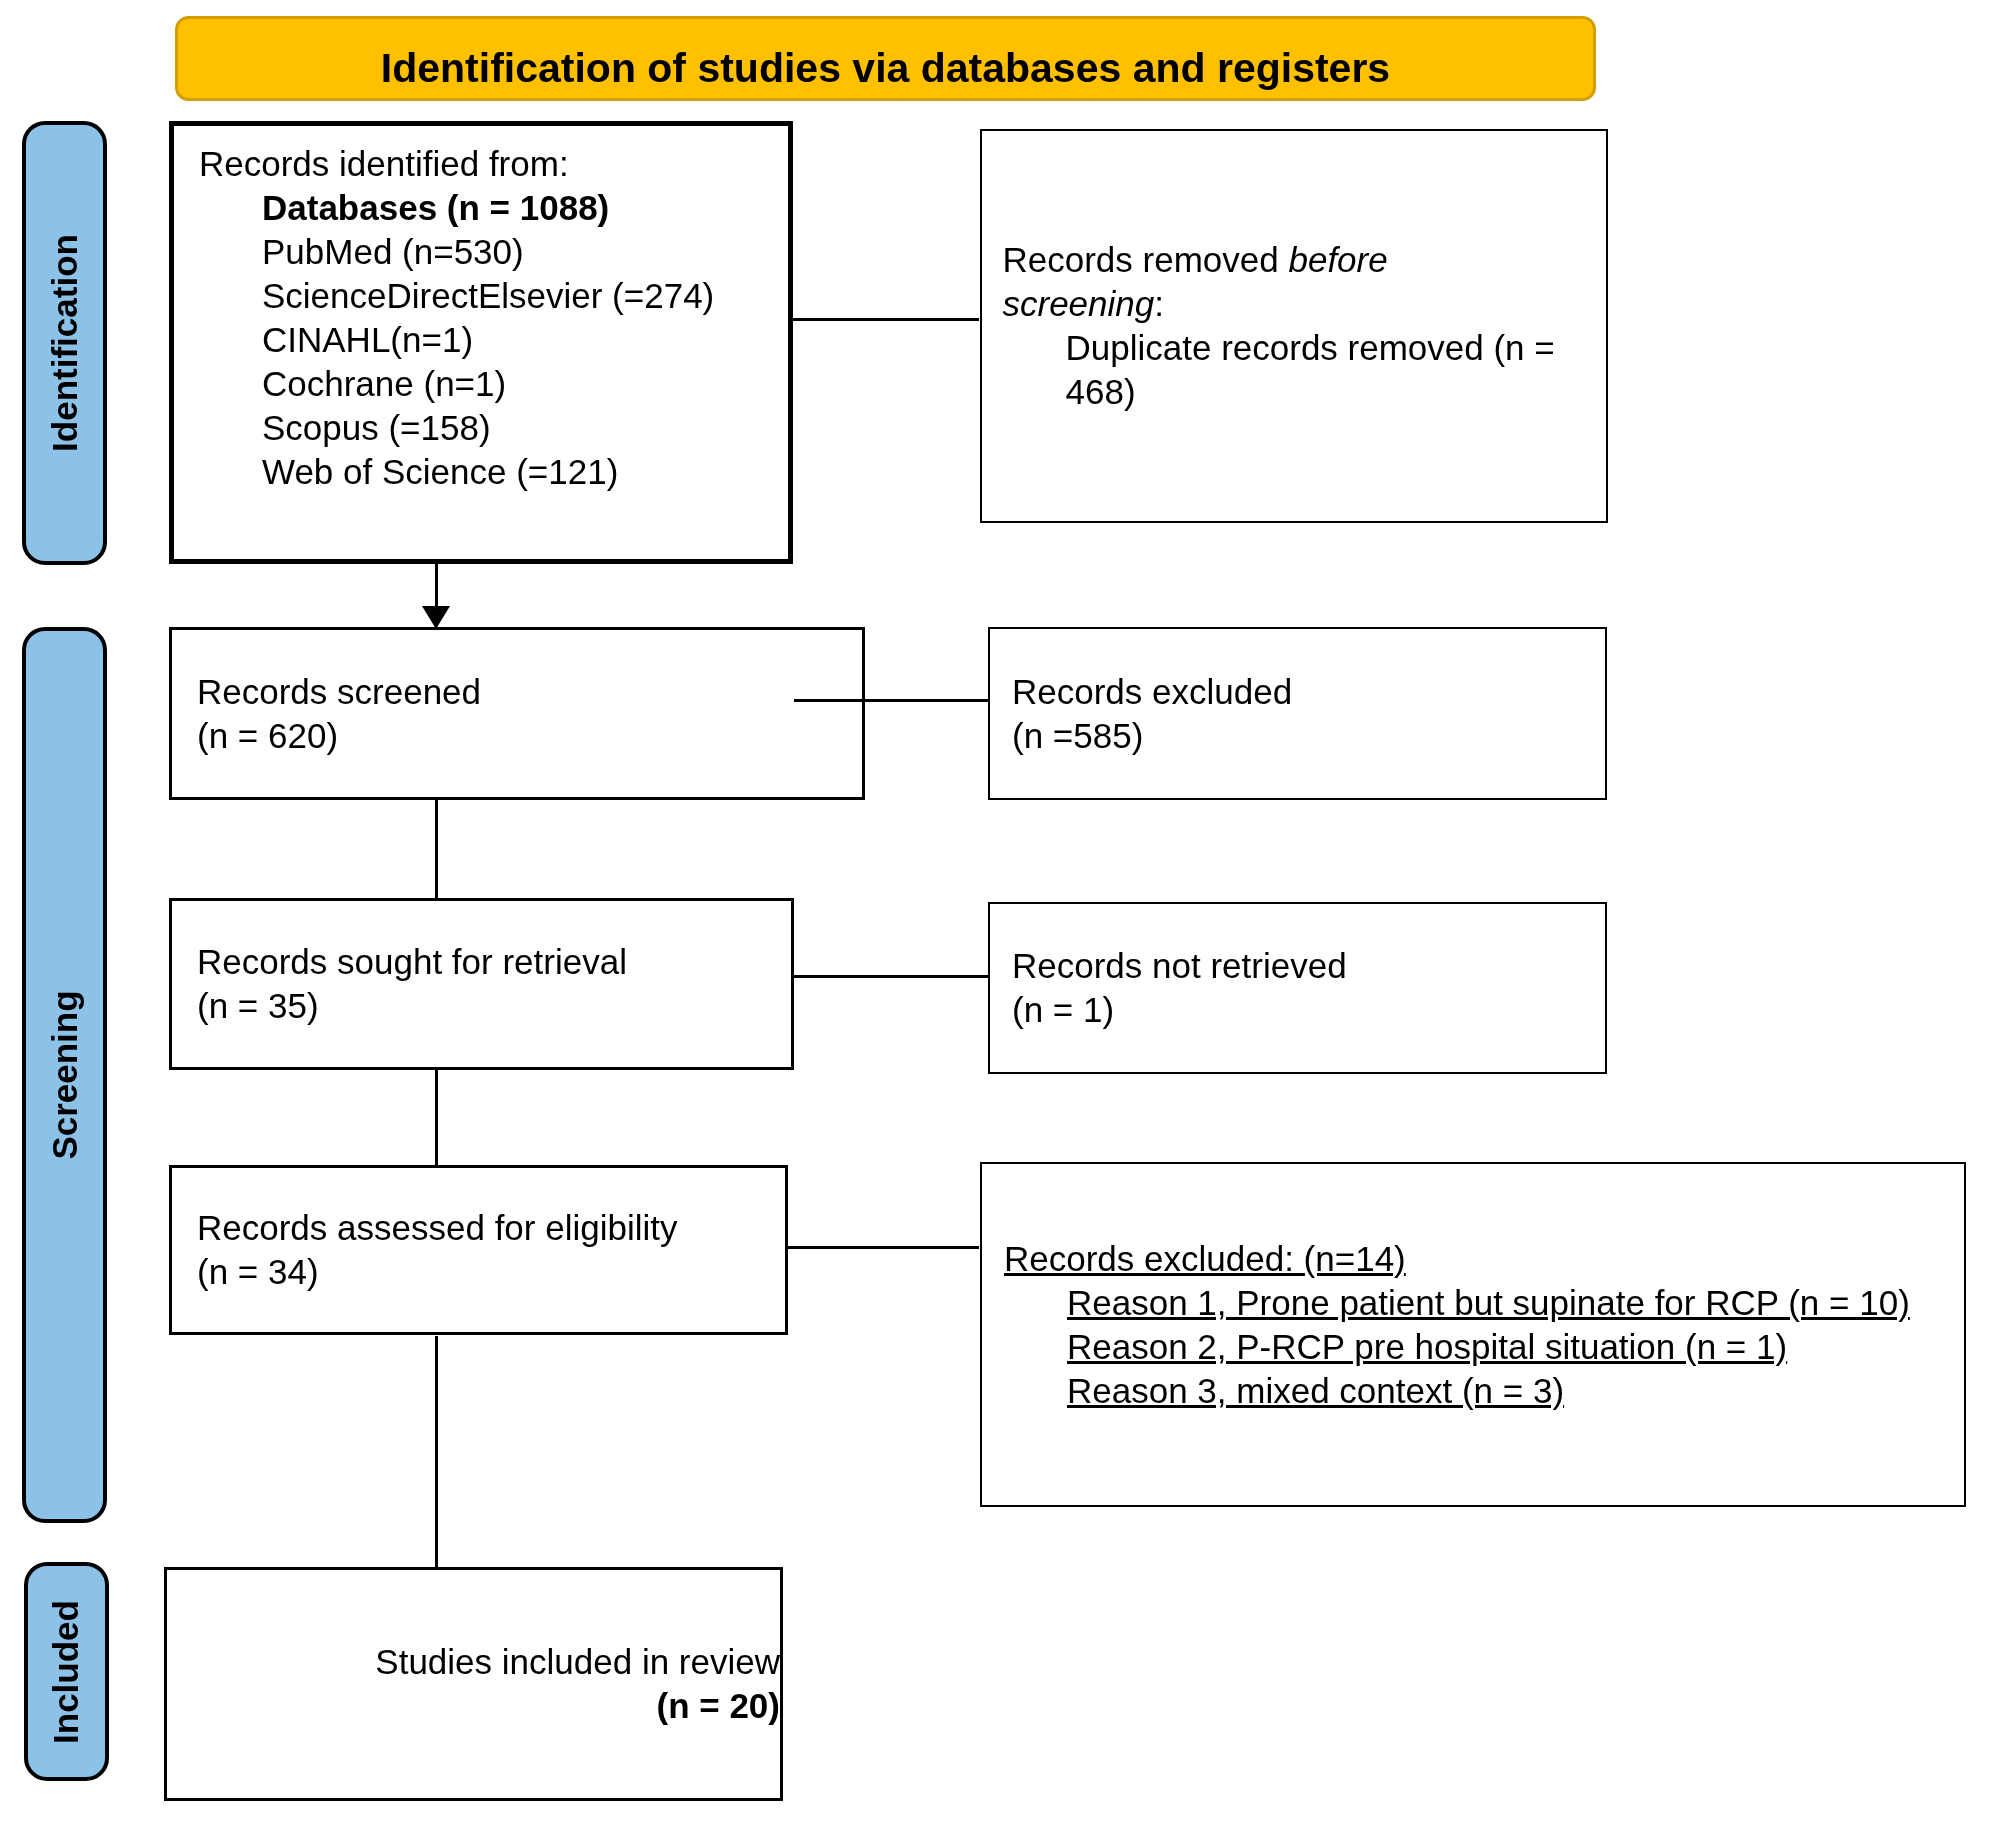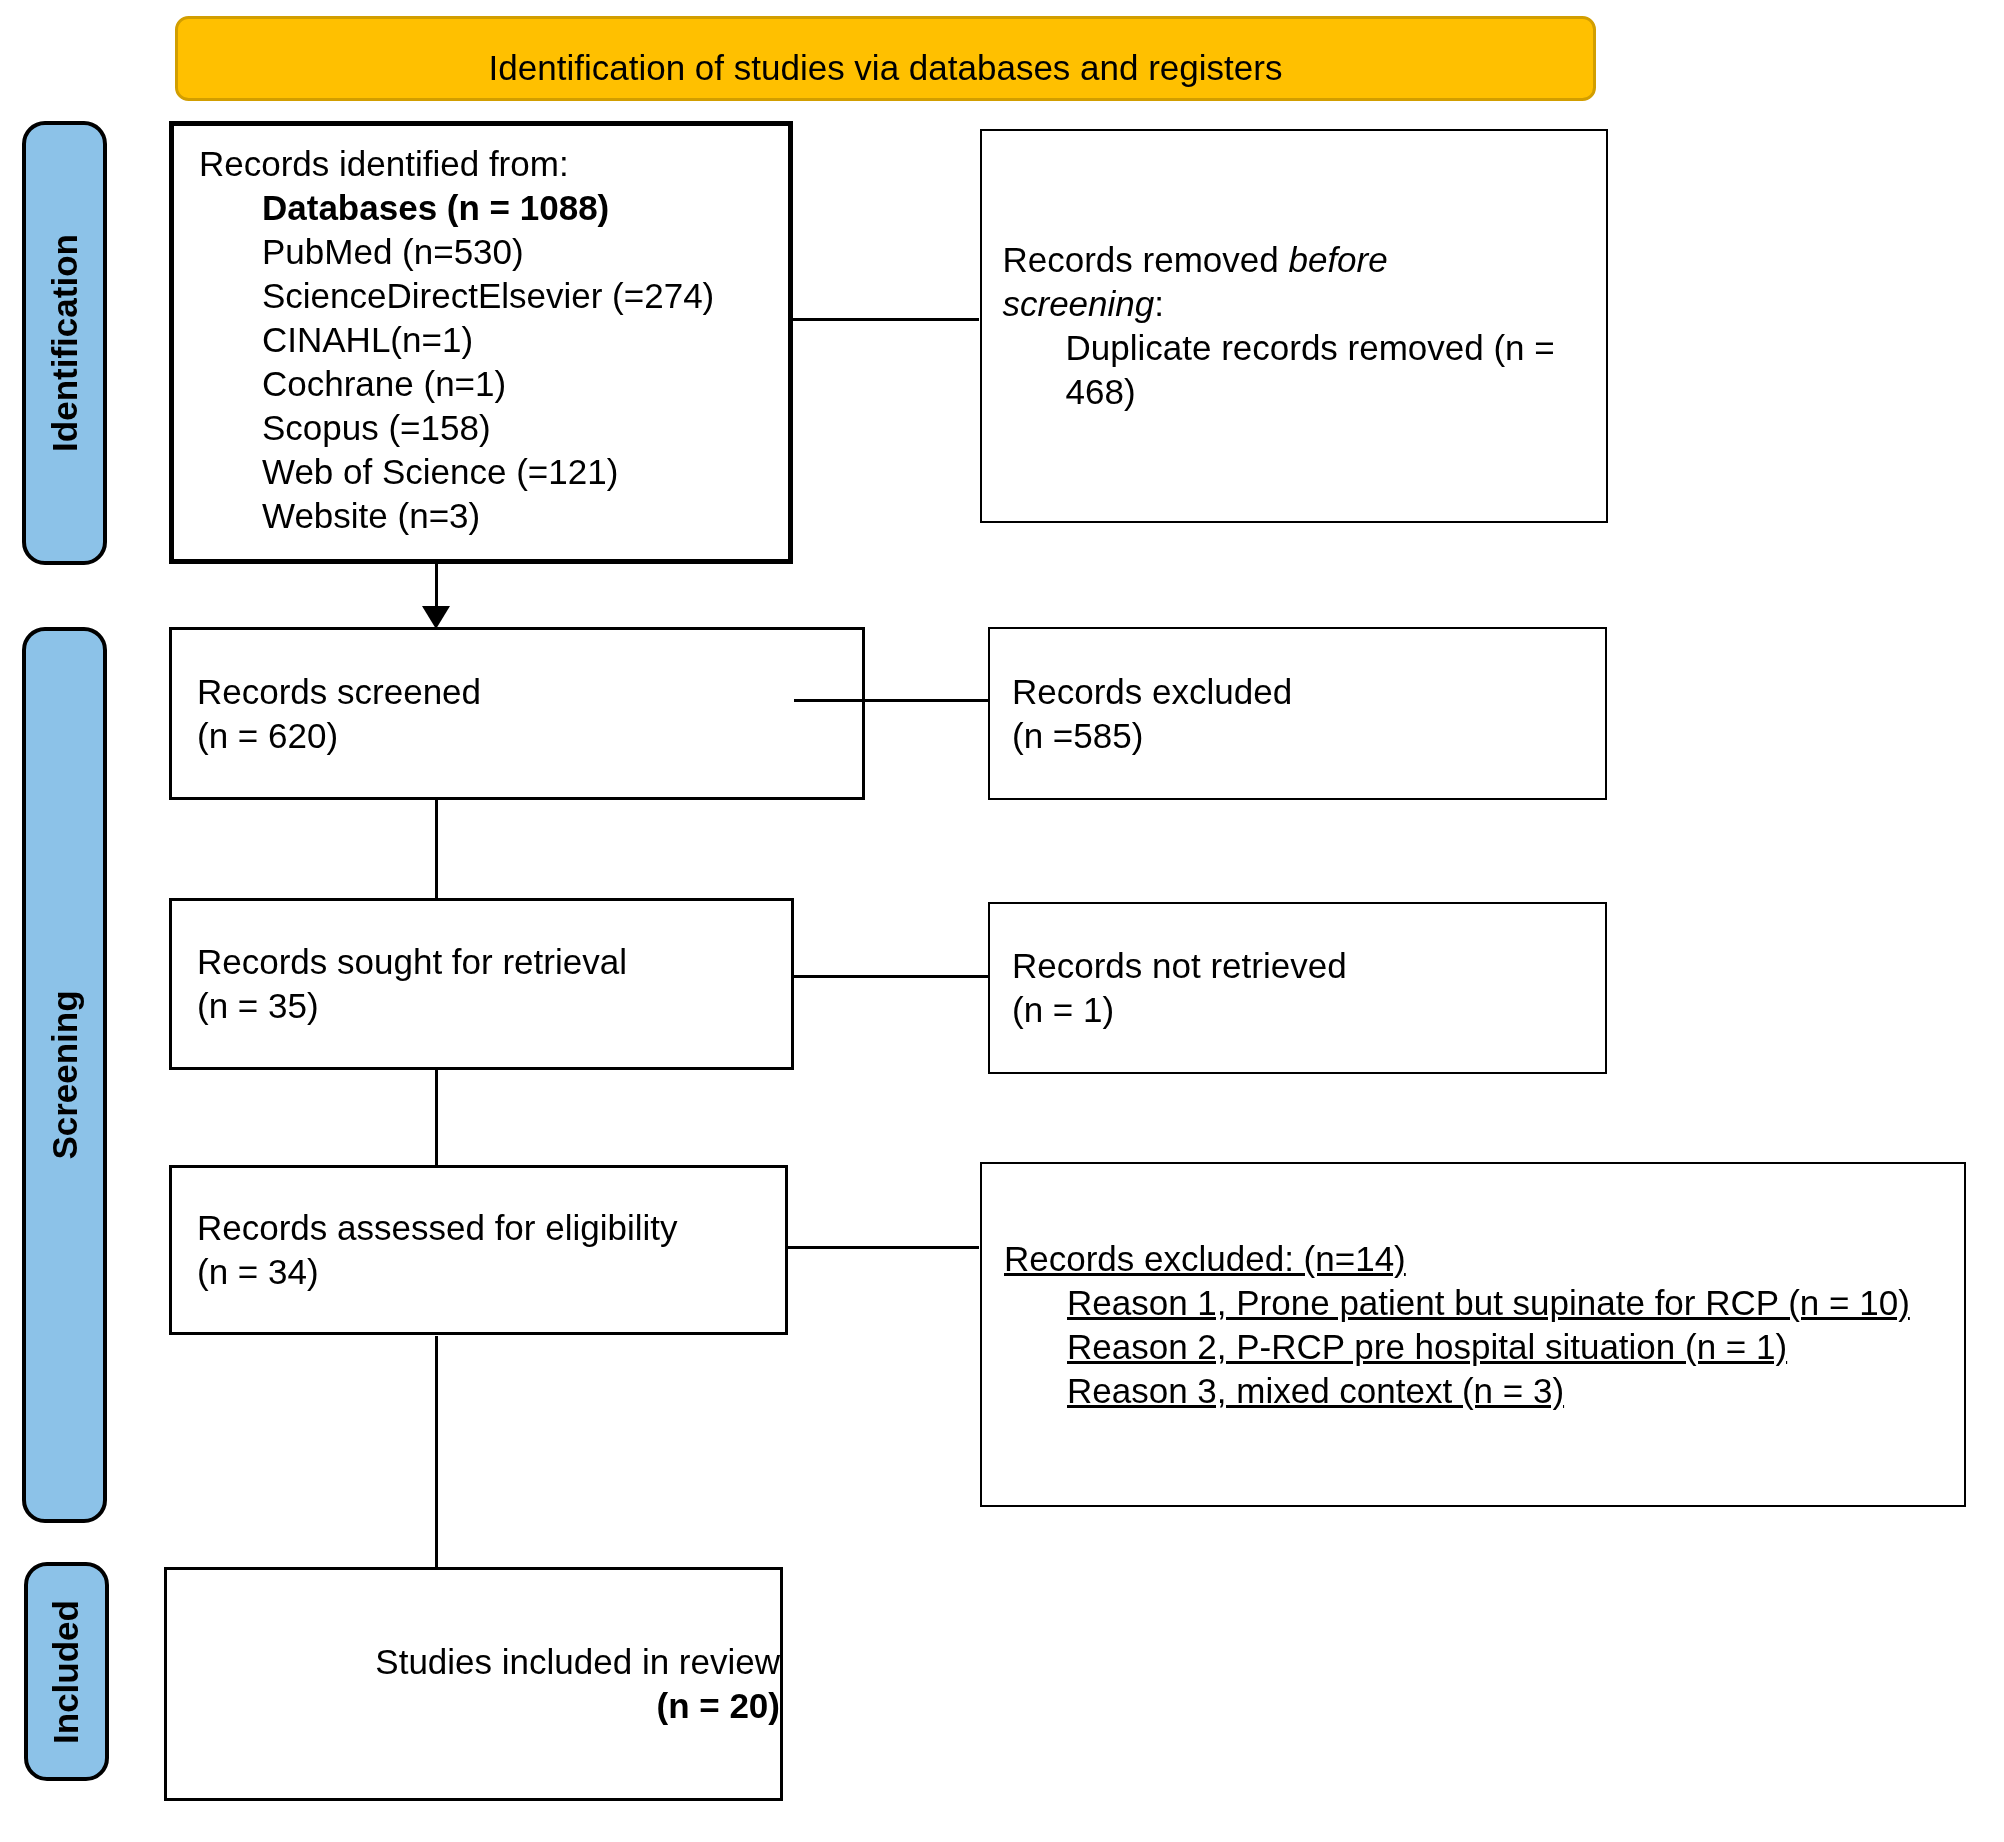--- a/index.html
+++ b/index.html
@@ -9,21 +9,21 @@
   html,body{margin:0;padding:0;background:#ffffff;}
   body{font-family:"Liberation Sans","DejaVu Sans",sans-serif;color:#000;}
   .page{position:relative;width:2005px;height:1842px;background:#fff;overflow:hidden;}
 
   .banner{
     position:absolute;left:175px;top:15.7px;width:1421px;height:85px;
     background:var(--banner-bg);border:3.1px solid var(--banner-border);
     border-radius:13.6px;display:flex;align-items:center;justify-content:center;
     box-sizing:border-box;
   }
-  .banner span{font-size:35px;font-weight:normal;margin-top:20px;}
+  .banner span{font-size:41px;font-weight:bold;margin-top:20px;}
 
   .stage{
     position:absolute;background:var(--stage-bg);border:4.2px solid var(--stage-border);
     border-radius:23px;display:flex;align-items:center;justify-content:center;
     box-sizing:border-box;
   }
   .stage span{transform:rotate(-90deg);white-space:nowrap;font-size:35px;font-weight:bold;}
   .stage-identification{left:22px;top:121px;width:85px;height:444px;}
   .stage-screening{left:22px;top:627px;width:85px;height:896px;}
   .stage-included{left:23.6px;top:1562px;width:85px;height:219px;}
@@ -87,21 +87,20 @@
 
   <div class="box box-identified">
     <div>Records identified from:</div>
     <div class="indent bold">Databases (n = 1088)</div>
     <div class="indent">PubMed (n=530)</div>
     <div class="indent">ScienceDirectElsevier (=274)</div>
     <div class="indent">CINAHL(n=1)</div>
     <div class="indent">Cochrane (n=1)</div>
     <div class="indent">Scopus (=158)</div>
     <div class="indent">Web of Science (=121)</div>
-    <div class="indent">Website (n=3)</div>
   </div>
 
   <div class="box box-removed">
     <div><span>Records removed </span><span class="it">before</span></div>
     <div><span class="it">screening</span><span>:</span></div>
     <div class="indent">Duplicate records removed (n =</div>
     <div class="indent">468)</div>
   </div>
 
   <div class="box box-screened">

